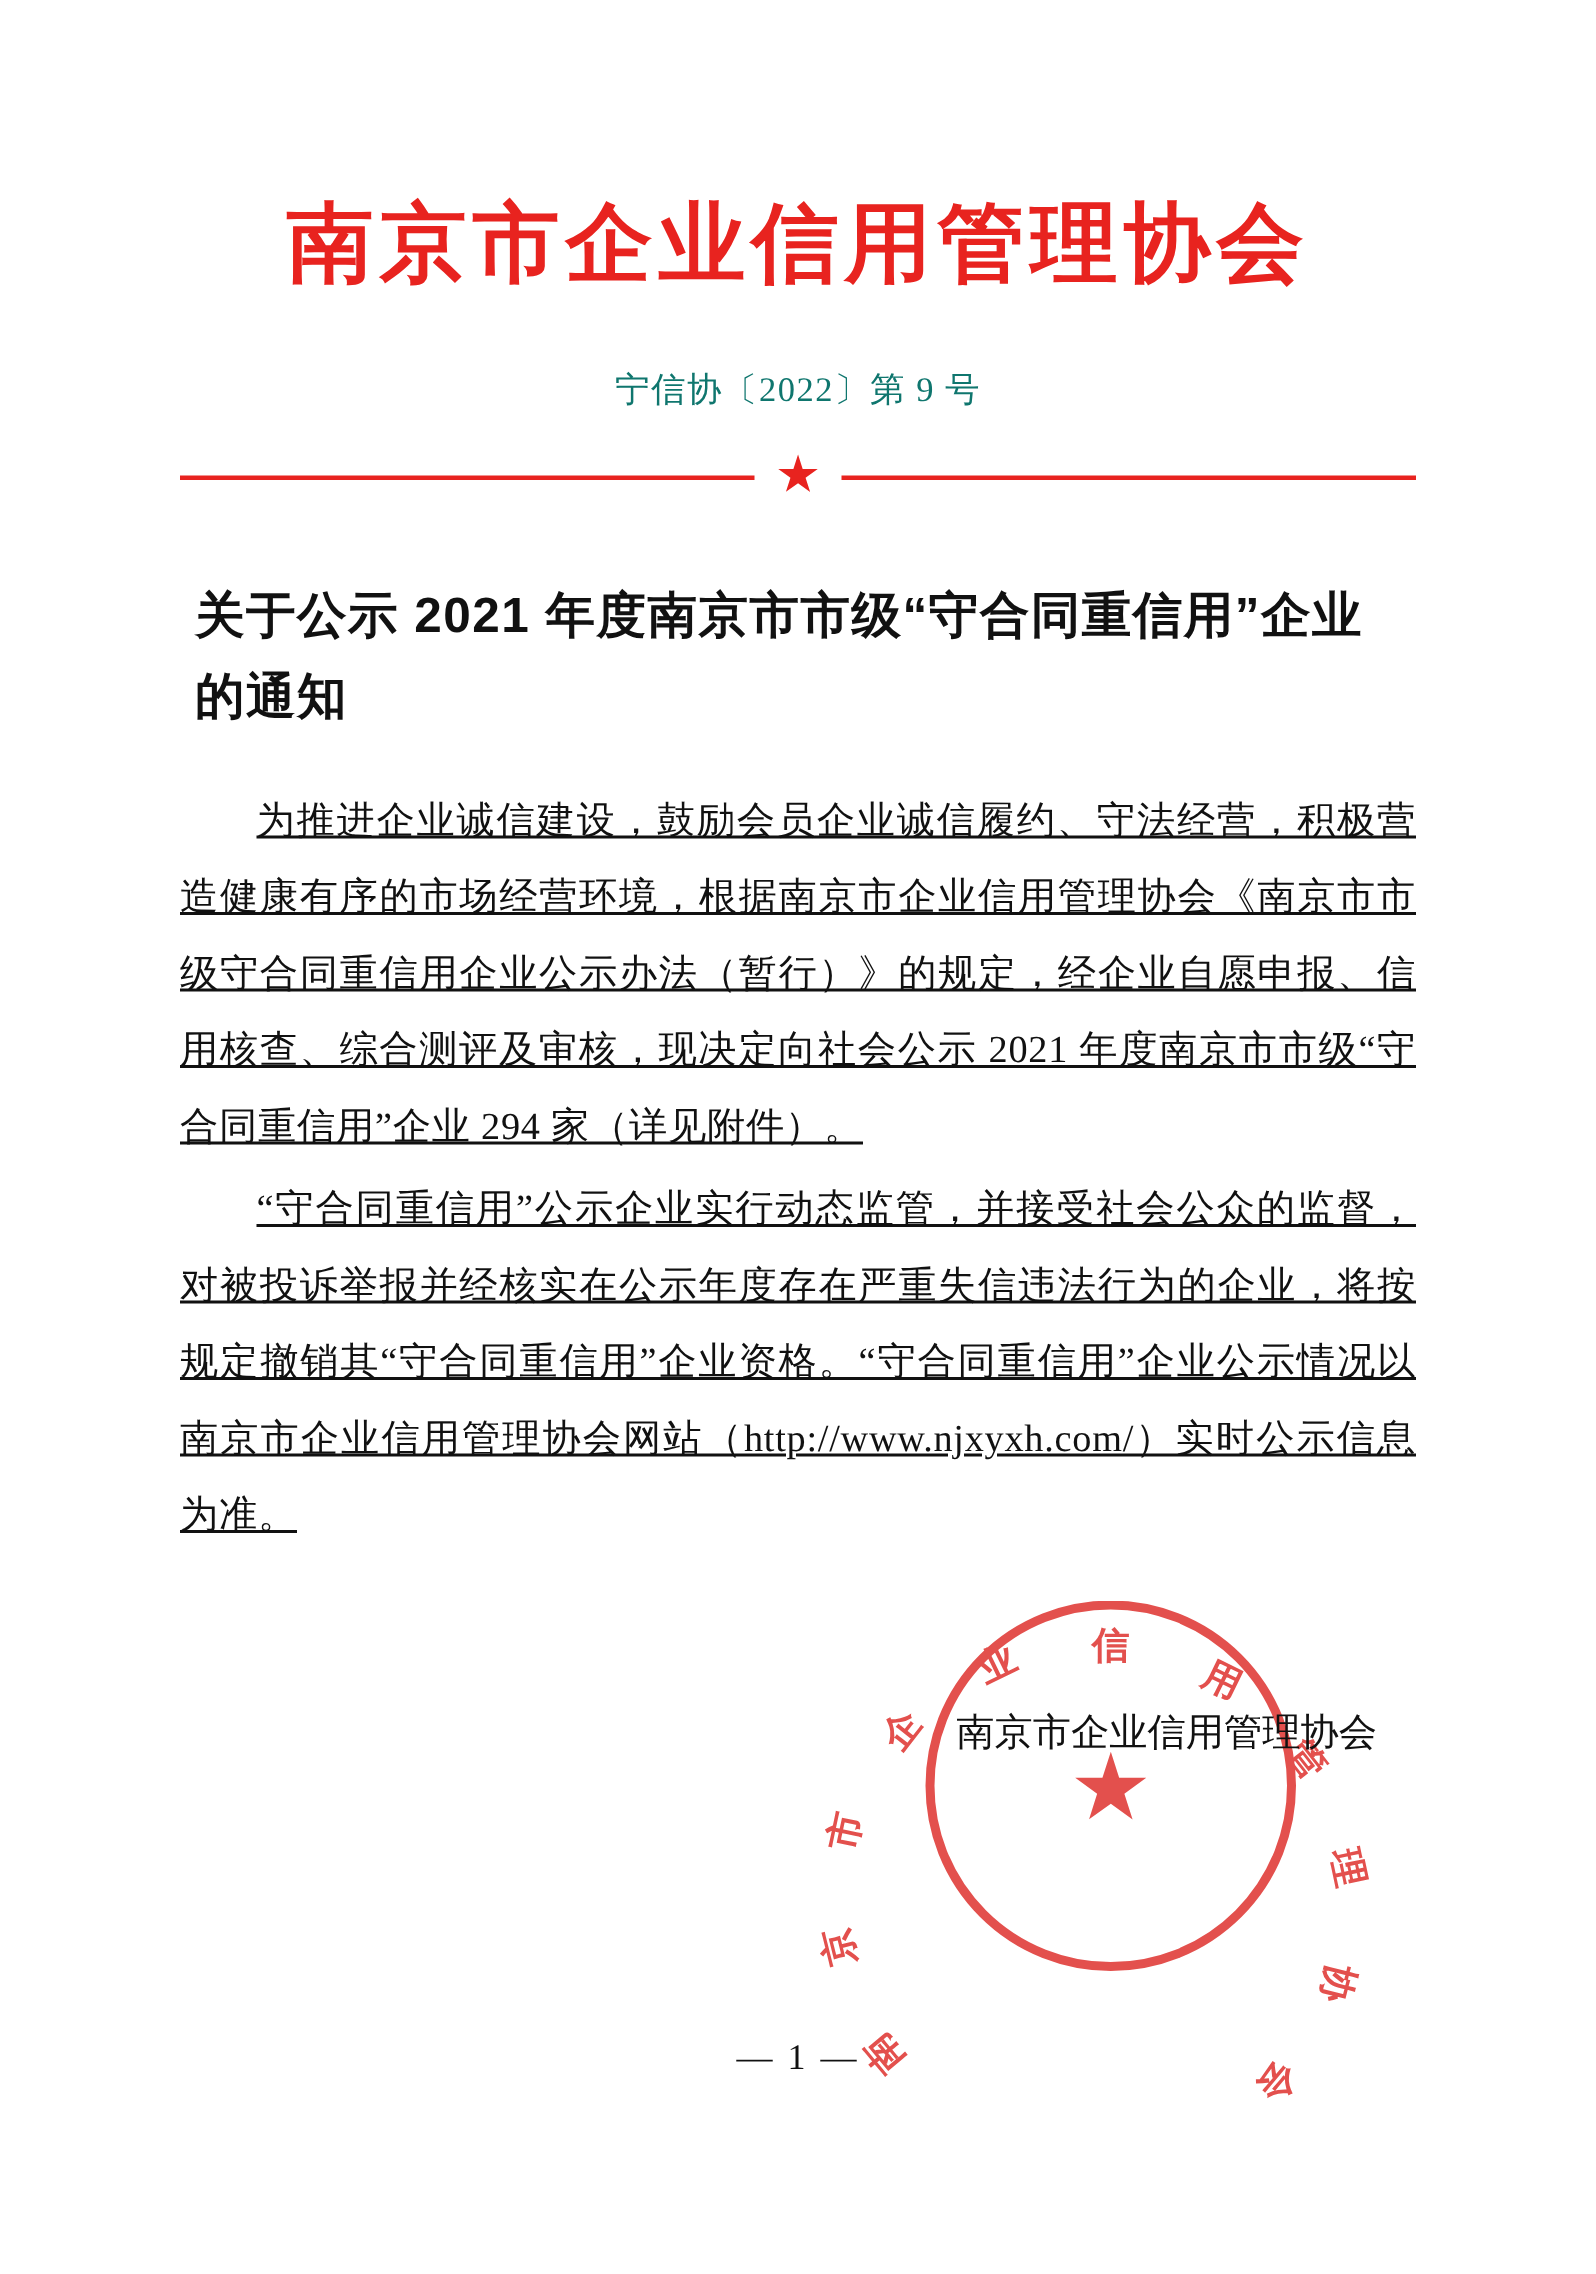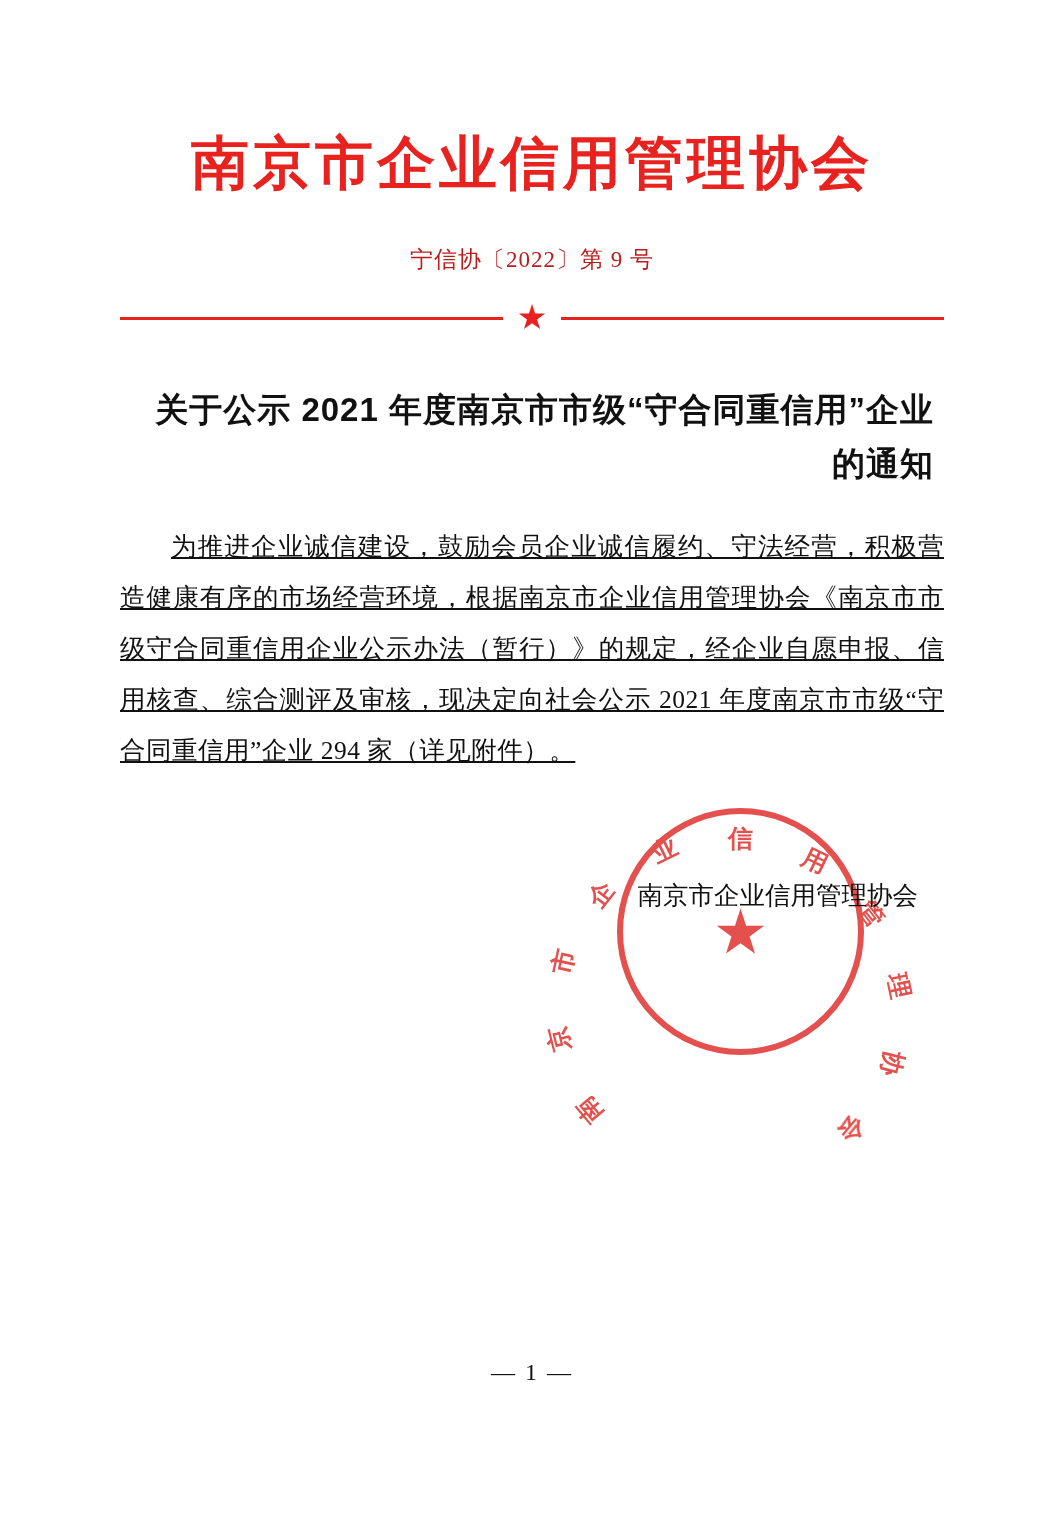--- a/index.html
+++ b/index.html
@@ -34,21 +34,21 @@
     font-weight: bold;
     font-size: 58px;
     letter-spacing: 4px;
     line-height: 1.2;
     white-space: nowrap;
   }
   .doc-number {
     margin-top: 46px;
     font-size: 23px;
     letter-spacing: 1px;
-    color: #b91c1c;
+    color: #0f766e;
     font-family: "Liberation Serif", "DejaVu Serif", serif;
   }
 
   
   .red-rule {
     margin-top: 32px;
     display: flex;
     align-items: center;
     justify-content: center;
     height: 24px;
@@ -63,21 +63,21 @@
     color: #e8231f;
     font-size: 30px;
     line-height: 1;
     padding: 0 14px;
     transform: translateY(-2px);
   }
 
   
   .doc-title {
     margin-top: 52px;
-    text-align: right;
+    text-align: left;
     font-family: "Liberation Sans", "DejaVu Sans", sans-serif;
     font-weight: bold;
     font-size: 33px;
     line-height: 1.65;
     letter-spacing: 1px;
     color: #111;
     padding: 0 10px;
   }
 
   
@@ -186,20 +186,21 @@
   <div class="red-rule">
     <span class="bar"></span>
     <span class="star">★</span>
     <span class="bar"></span>
   </div>
 
   <div class="doc-title">关于公示 2021 年度南京市市级“守合同重信用”企业的通知</div>
 
   <div class="body-text">
     <p>为推进企业诚信建设，鼓励会员企业诚信履约、守法经营，积极营造健康有序的市场经营环境，根据南京市企业信用管理协会《南京市市级守合同重信用企业公示办法（暂行）》的规定，经企业自愿申报、信用核查、综合测评及审核，现决定向社会公示 2021 年度南京市市级“守合同重信用”企业 294 家（详见附件）。</p>
+    <p>“守合同重信用”公示企业实行动态监管，并接受社会公众的监督，对被投诉举报并经核实在公示年度存在严重失信违法行为的企业，将按规定撤销其“守合同重信用”企业资格。“守合同重信用”企业公示情况以南京市企业信用管理协会网站（http://www.njxyxh.com/）实时公示信息为准。</p>
   </div>
 
 
   <div class="sign-block">
     <div class="seal">
       <div class="seal-text">
           <span style="transform: translate(-50%, -50%) rotate(-130deg) translateY(-94px);">南</span>
           <span style="transform: translate(-50%, -50%) rotate(-104deg) translateY(-94px);">京</span>
           <span style="transform: translate(-50%, -50%) rotate(-78deg) translateY(-94px);">市</span>
           <span style="transform: translate(-50%, -50%) rotate(-52deg) translateY(-94px);">企</span>

